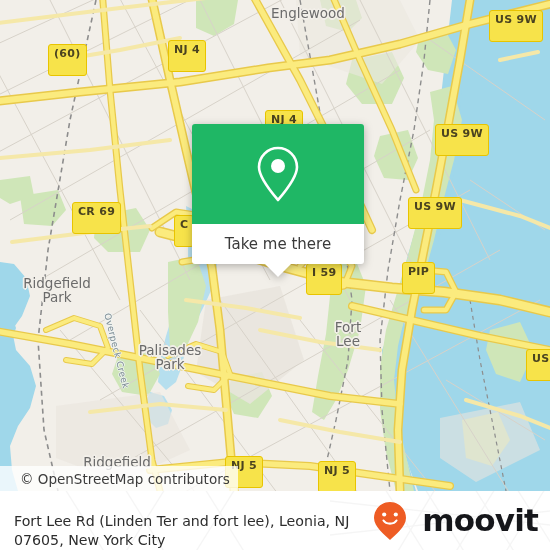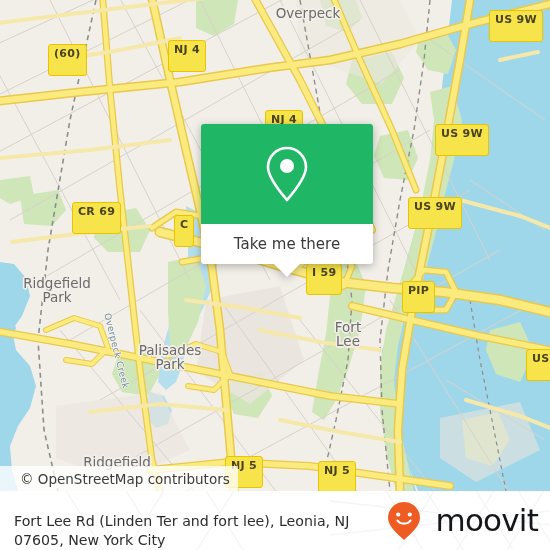--- a/index.html
+++ b/index.html
@@ -61,21 +61,20 @@
     white-space: nowrap;
     letter-spacing: .3px;
   }
 
   
   #popup {
     position: absolute;
     left: 192px; top: 124px;
     width: 172px;
     filter: drop-shadow(0 2px 4px rgba(0,0,0,.28));
-    margin-left: 9px;
   }
   #popup-header {
     height: 100px;
     border-radius: 3px 3px 0 0;
     display: flex; align-items: center; justify-content: center;
   }
   #popup-pin { width: 46px; height: 58px; display:block; }
   #popup-footer {
     background: #fff;
     border-radius: 0 0 3px 3px;
@@ -133,21 +132,21 @@
     margin-top: 20px;
   }
   #moovit-logo {
     position: absolute; right: 12px; top: 50%;
     transform: translateY(-50%);
     display: flex; align-items: center; gap: 4px;
   }
   #moovit-wordmark {
     color: #15161a;
     font-family: "DejaVu Sans", sans-serif;
-    font-weight: normal;
+    font-weight: bold;
     font-size: 31px;
     letter-spacing: -0.8px;
     line-height: 1;
     margin-left: 11px;
   }
 </style>
 </head>
 <body>
 
 <div id="app">
@@ -291,40 +290,40 @@
           <path d="M460 200 L520 216 L550 228" stroke-width="4"></path>
           <path d="M466 400 L520 416 L550 428" stroke-width="4"></path>
           <path d="M186 300 L246 308 L300 318" stroke-width="4"></path>
           <path d="M60 60 L120 50 L180 38" stroke-width="4"></path>
           <path d="M500 60 L538 52" stroke-width="4"></path>
           <path d="M90 412 L160 404 L226 410" stroke-width="4"></path>
         </g>
       </g>
     </svg>
 
-    <div class="place-label" style="left:268px; top:6px; width:80px;">Overpeck</div>
+    <div class="place-label" style="left:268px; top:6px; width:80px;">Englewood</div>
     <div class="place-label" style="left:12px; top:276px; width:90px;">Ridgefield
 Park</div>
     <div class="place-label" style="left:125px; top:343px; width:90px;">Palisades
 Park</div>
     <div class="place-label" style="left:318px; top:320px; width:60px;">Fort
 Lee</div>
     <div class="place-label" style="left:72px; top:455px; width:90px;">Ridgefield</div>
 
     <div class="creek-label" style="left:112px; top:312px;">Overpeck Creek</div>
 
     <div class="shield" style="left:48px;  top:44px;">(60)</div>
     <div class="shield" style="left:168px; top:40px;">NJ 4</div>
     <div class="shield" style="left:265px; top:110px;">NJ 4</div>
     <div class="shield" style="left:489px; top:10px;">US 9W</div>
     <div class="shield" style="left:435px; top:124px;">US 9W</div>
     <div class="shield" style="left:408px; top:197px;">US 9W</div>
     <div class="shield" style="left:72px;  top:202px;">CR 69</div>
     <div class="shield" style="left:174px; top:215px;">C</div>
-    <div class="shield" style="left:402px; top:262px;margin-top:19px;">PIP</div>
+    <div class="shield" style="left:402px; top:262px;">PIP</div>
     <div class="shield" style="left:306px; top:263px;">I 59</div>
     <div class="shield" style="left:526px; top:349px;">US 9</div>
     <div class="shield" style="left:225px; top:456px;">NJ 5</div>
     <div class="shield" style="left:318px; top:461px;">NJ 5</div>
 
     <div id="popup">
       <div id="popup-header" style="background:#1fb765;">
         <svg id="popup-pin" viewBox="0 0 46 58">
           <path d="M23 3 C12.5 3 4 11.5 4 22 C4 33 17 48 23 55 C29 48 42 33 42 22 C42 11.5 33.5 3 23 3 Z" fill="none" stroke="#ffffff" stroke-width="2.6" stroke-linejoin="round"></path>
           <circle cx="23" cy="21" r="7" fill="#ffffff"></circle>

